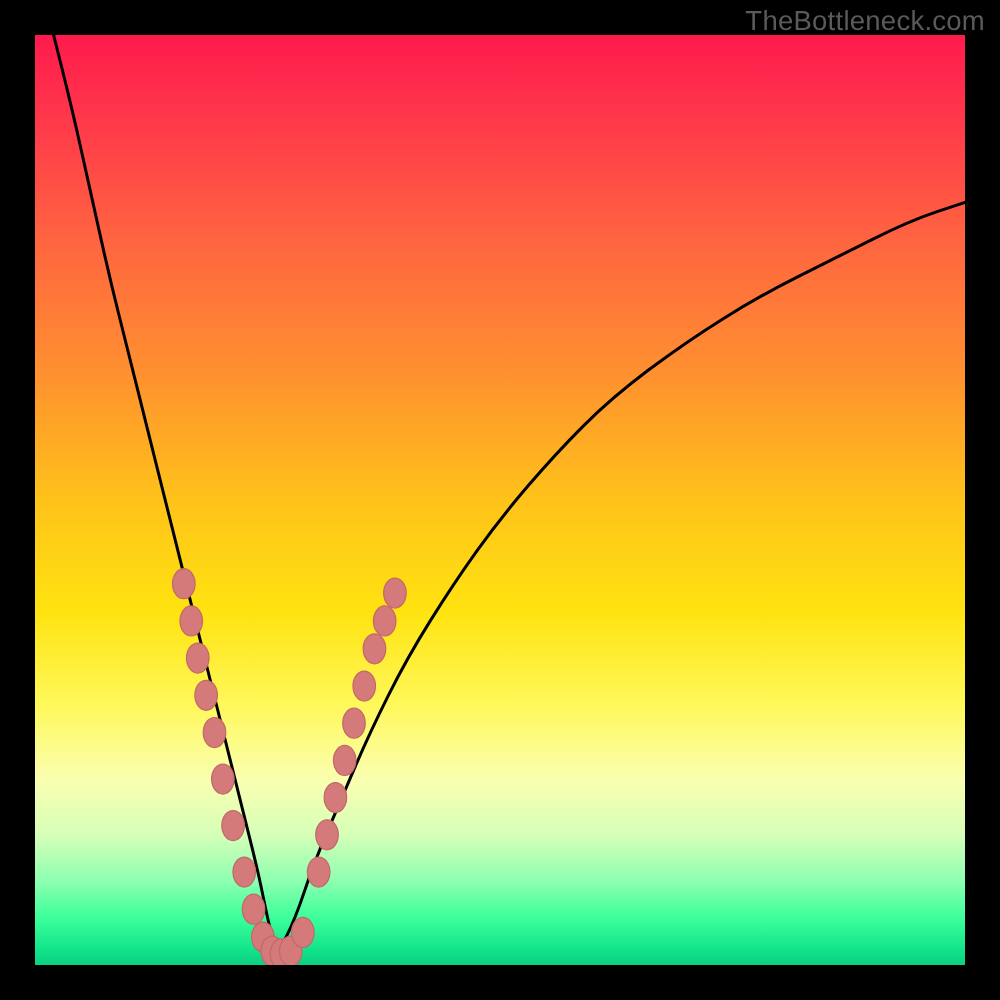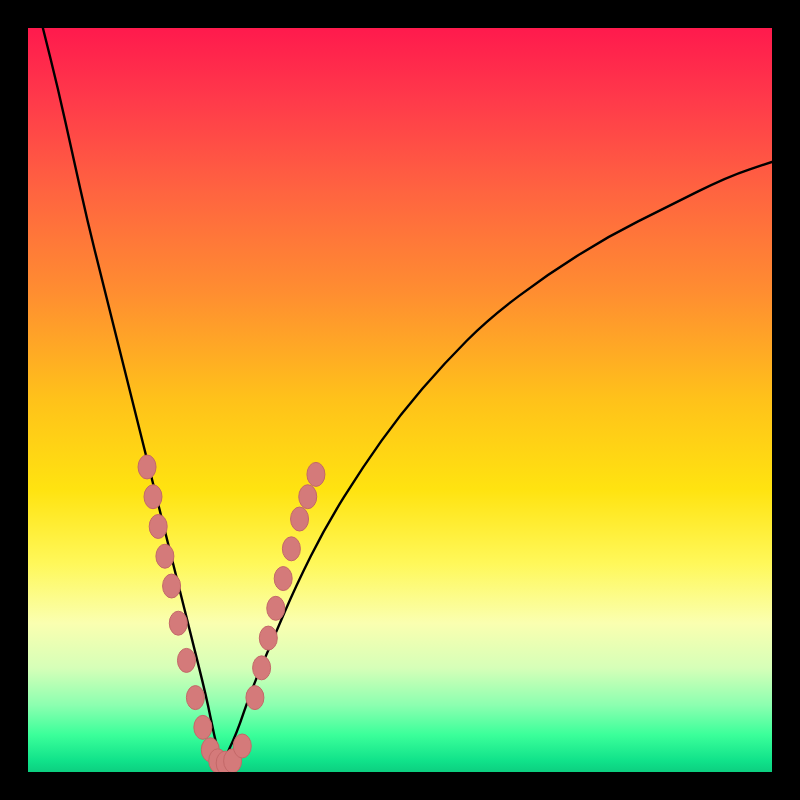--- a/index.html
+++ b/index.html
@@ -87,13 +87,14 @@
           <ellipse cx="240.31" cy="610.08" rx="9" ry="12" fill="#d47a7a" stroke="#c36868" stroke-width="1"></ellipse>
           <ellipse cx="247.75" cy="580.32" rx="9" ry="12" fill="#d47a7a" stroke="#c36868" stroke-width="1"></ellipse>
           <ellipse cx="255.19" cy="550.56" rx="9" ry="12" fill="#d47a7a" stroke="#c36868" stroke-width="1"></ellipse>
           <ellipse cx="263.38" cy="520.80" rx="9" ry="12" fill="#d47a7a" stroke="#c36868" stroke-width="1"></ellipse>
           <ellipse cx="271.56" cy="491.04" rx="9" ry="12" fill="#d47a7a" stroke="#c36868" stroke-width="1"></ellipse>
           <ellipse cx="279.74" cy="468.72" rx="9" ry="12" fill="#d47a7a" stroke="#c36868" stroke-width="1"></ellipse>
           <ellipse cx="287.93" cy="446.40" rx="9" ry="12" fill="#d47a7a" stroke="#c36868" stroke-width="1"></ellipse>
         </g>
     </svg>
   </div>
+  <div class="watermark">TheBottleneck.com</div>
 </div>
 
 </body></html>

